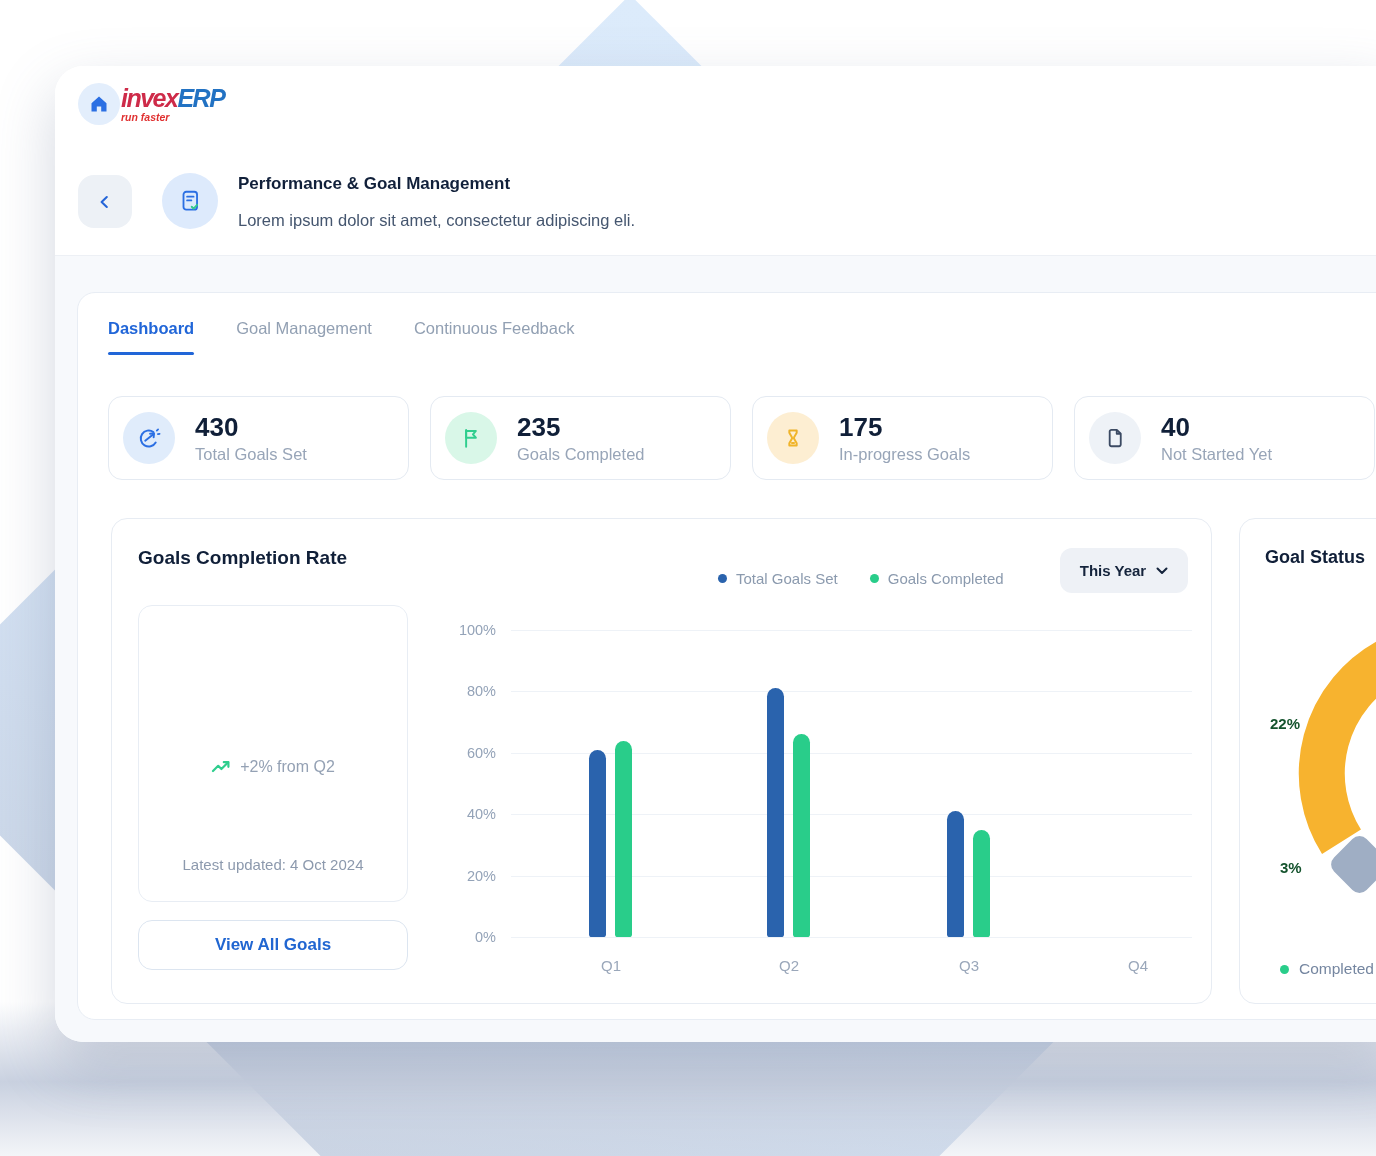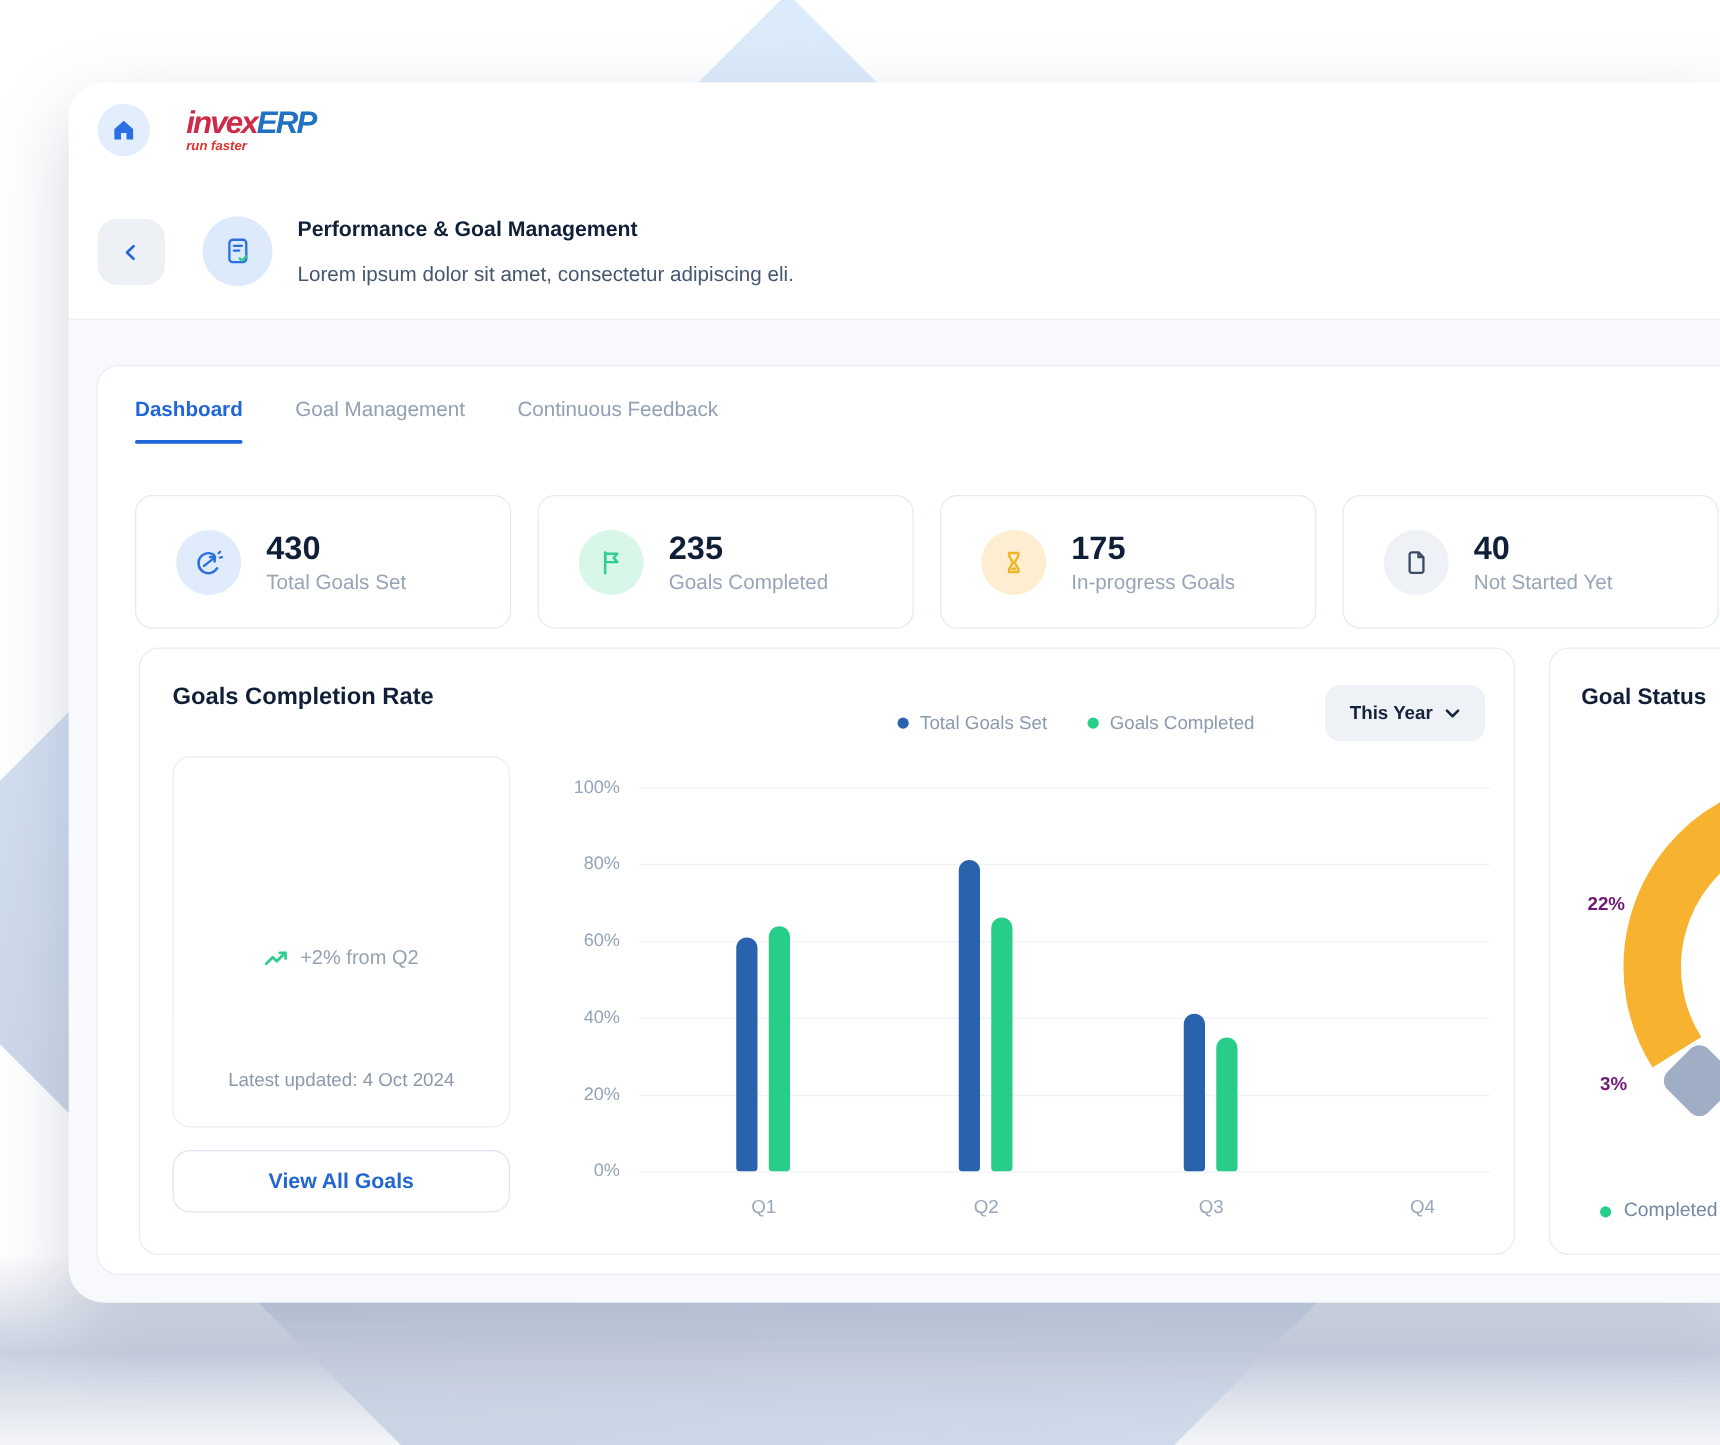--- a/index.html
+++ b/index.html
@@ -16,21 +16,21 @@
   
   .window { position:absolute; left:55px; top:66px; width:1345px; height:976px;
     background:#ffffff; border-radius:28px 28px 0 28px; z-index:2;
     box-shadow:0 24px 60px rgba(96,112,144,.28); overflow:hidden; }
 
   
   .nav { position:absolute; left:0; top:0; width:100%; height:76px;
     display:flex; align-items:center; padding-left:23px; background:#fff; }
   .home-btn { width:42px; height:42px; border-radius:50%; background:#e3eefc;
     display:flex; align-items:center; justify-content:center; cursor:pointer; flex:0 0 auto; }
-  .logo { margin-left:29px; margin-right:36px; line-height:1; flex:0 0 auto; }
+  .logo { margin-left:1px; margin-right:36px; line-height:1; flex:0 0 auto; }
   .logo-main { font-style:italic; font-weight:800; font-size:25px; letter-spacing:-1.5px; white-space:nowrap; }
   .logo-invex { color:#ce2b49; }
   .logo-erp { color:#2272c3; }
   .logo-tag { display:block; text-align:left; color:#e03131; font-style:italic;
     font-weight:700; font-size:10.5px; margin-top:1px; letter-spacing:0; }
   .menu { display:flex; gap:27px; align-items:center; white-space:nowrap; }
   .menu-item { font-size:15.5px; color:#3e4d66; cursor:pointer; }
 
   
   .back-btn { position:absolute; left:23px; top:109px; width:54px; height:53px;
@@ -49,22 +49,22 @@
 
   
   .tabs { position:absolute; left:30px; top:26px; display:flex; gap:42px; }
   .tab { font-size:16.5px; color:#92a0b3; padding-bottom:17px; cursor:pointer; position:relative; }
   .tab.active { color:#2166d8; font-weight:700; }
   .tab.active::after { content:""; position:absolute; left:0; right:0; bottom:0; height:3px;
     border-radius:2px; background:#2166d8; }
 
   
   .stat-row { position:absolute; left:30px; top:103px; display:flex; gap:21px; }
-  .stat-card { width:301px; height:107px; border:1px solid #e4eaf2; border-radius:14px;
-    background:#fff; display:flex; align-items:center; padding-left:32px; gap:20px; }
+  .stat-card { width:301px; height:84px; border:1px solid #e4eaf2; border-radius:14px;
+    background:#fff; display:flex; align-items:center; padding-left:14px; gap:20px; }
   .stat-icon { width:52px; height:52px; border-radius:50%; display:flex;
     align-items:center; justify-content:center; flex:0 0 auto; }
   .ic-blue { background:#e0ecfb; } .ic-green { background:#d9f7e8; }
   .ic-amber { background:#fdeed2; } .ic-gray { background:#eef2f7; }
   .stat-value { font-size:26px; font-weight:700; color:#101f38; line-height:1.2; }
   .stat-label { font-size:16.5px; color:#98a5b8; margin-top:2px; }
 
   
   .chart-card { position:absolute; left:33px; top:225px; width:1101px; height:486px;
     background:#fff; border:1px solid #e7ecf3; border-radius:16px; overflow:hidden; }
@@ -99,21 +99,21 @@
     font-size:14.5px; color:#94a3b8; transform:translateY(-50%); }
   .xtick { position:absolute; top:327px; transform:translateX(-50%);
     font-size:15px; color:#9aa7ba; }
   .bar { position:absolute; bottom:0; width:17px; border-radius:9px 9px 3px 3px; }
 
   
   .status-card { position:absolute; left:1161px; top:225px; width:420px; height:486px;
     background:#fff; border:1px solid #e7ecf3; border-radius:16px; overflow:hidden; }
   .status-title { position:absolute; left:25px; top:28px; font-size:18px; font-weight:700; color:#101f38; }
   .donut-svg { position:absolute; left:-40px; top:5px; }
-  .seg-label { position:absolute; font-size:15px; font-weight:700; color:#701a75; }
+  .seg-label { position:absolute; font-size:15px; font-weight:700; color:#14532d; }
   .seg-label-1 { left:30px; top:196px; }
   .seg-label-2 { left:40px; top:340px; }
   .status-legend { position:absolute; left:40px; top:441px; display:flex;
     align-items:center; gap:10px; font-size:15.5px; color:#7586a0; white-space:nowrap; }
 </style>
 </head>
 <body>
 
 <div class="bg-diamond"></div>
 <div class="bottom-fog"></div>

